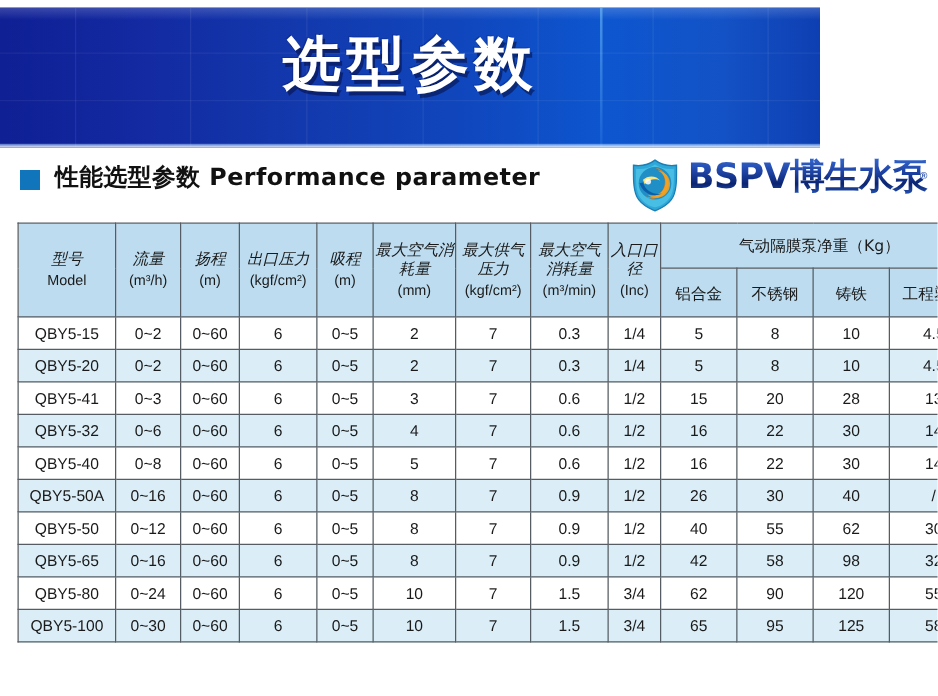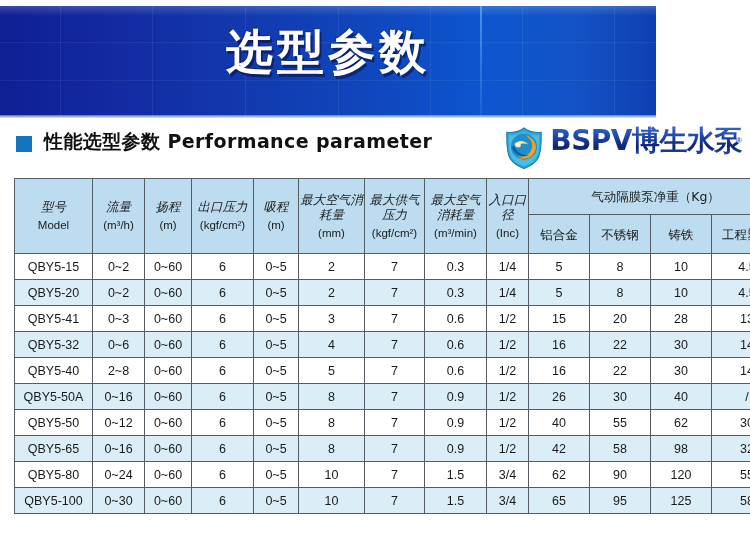--- a/index.html
+++ b/index.html
@@ -286,21 +286,21 @@
             <td>7</td>
             <td>0.6</td>
             <td>1/2</td>
             <td>16</td>
             <td>22</td>
             <td>30</td>
             <td>14</td>
           </tr>
           <tr>
             <td>QBY5-40</td>
-            <td>2~8</td>
+            <td>0~8</td>
             <td>0~60</td>
             <td>6</td>
             <td>0~5</td>
             <td>5</td>
             <td>7</td>
             <td>0.6</td>
             <td>1/2</td>
             <td>16</td>
             <td>22</td>
             <td>30</td>

